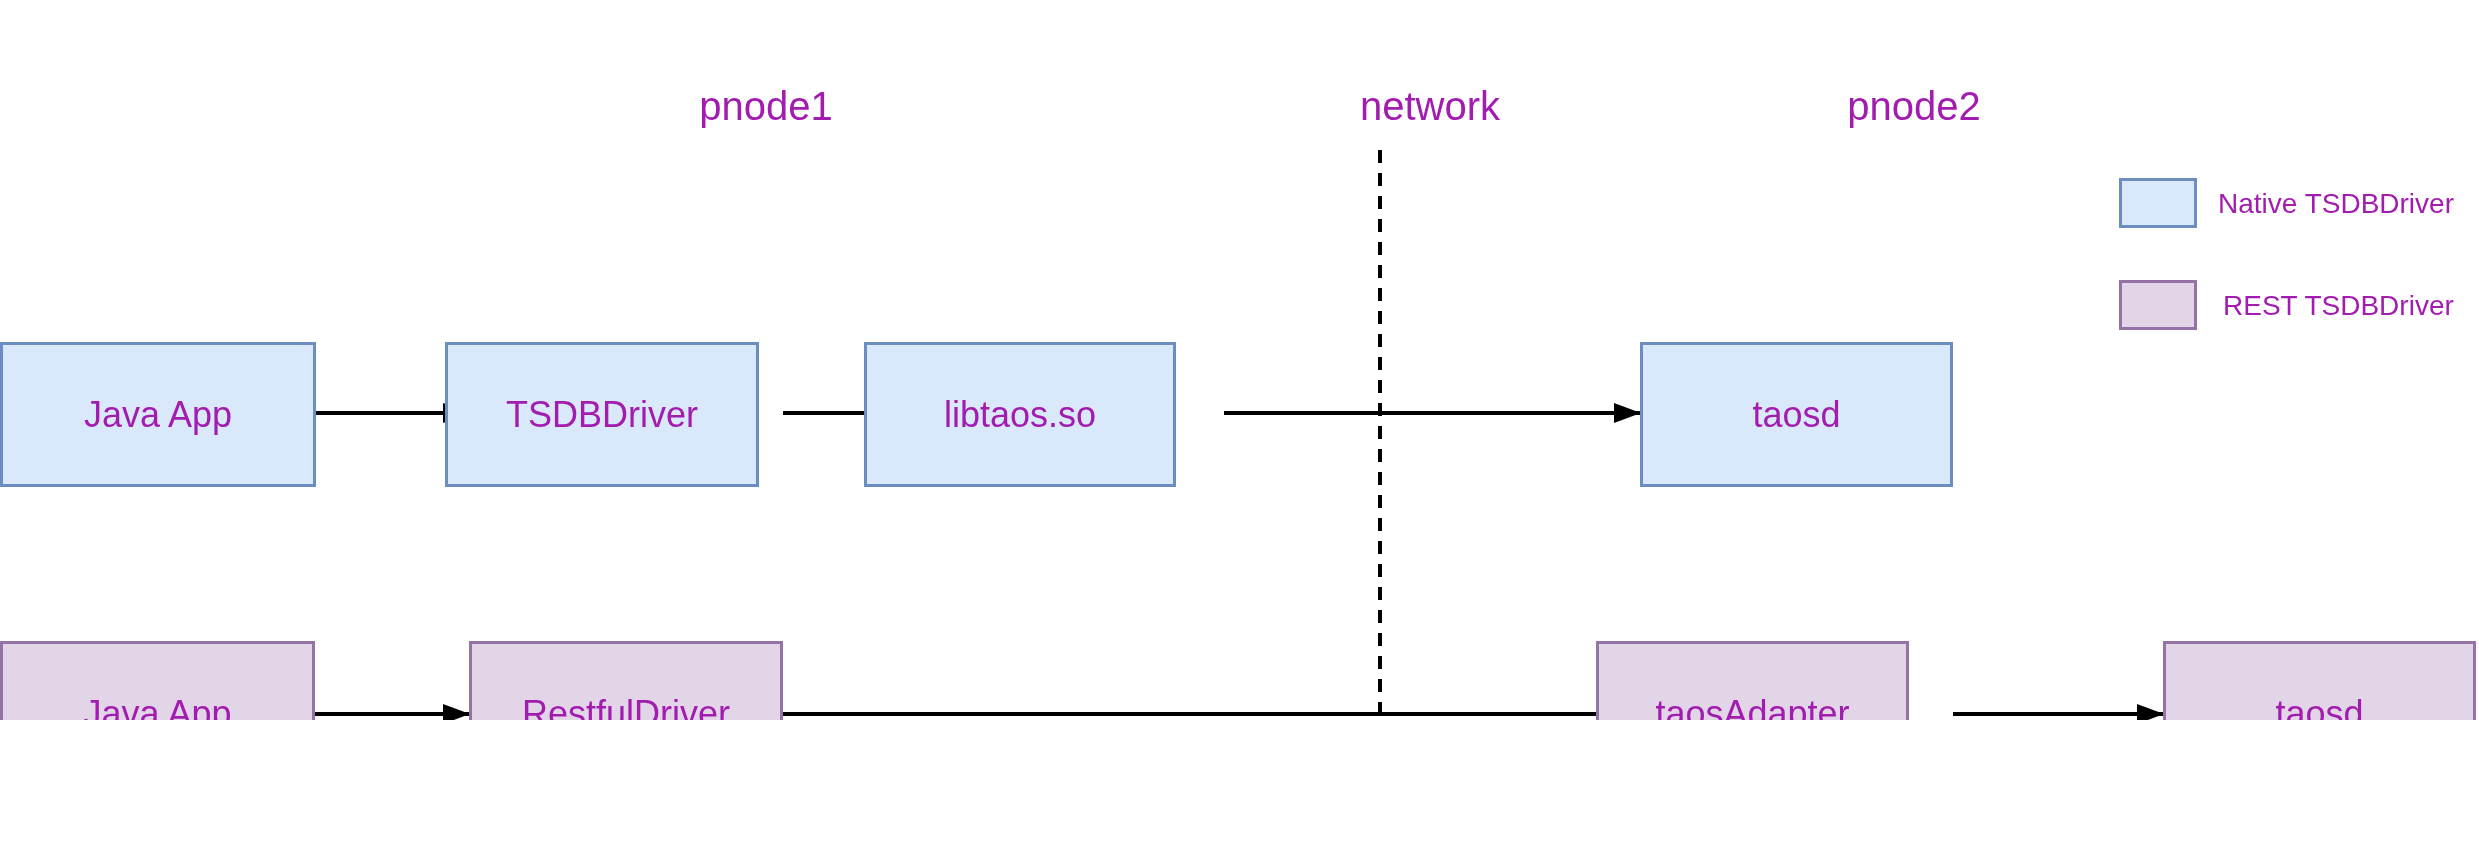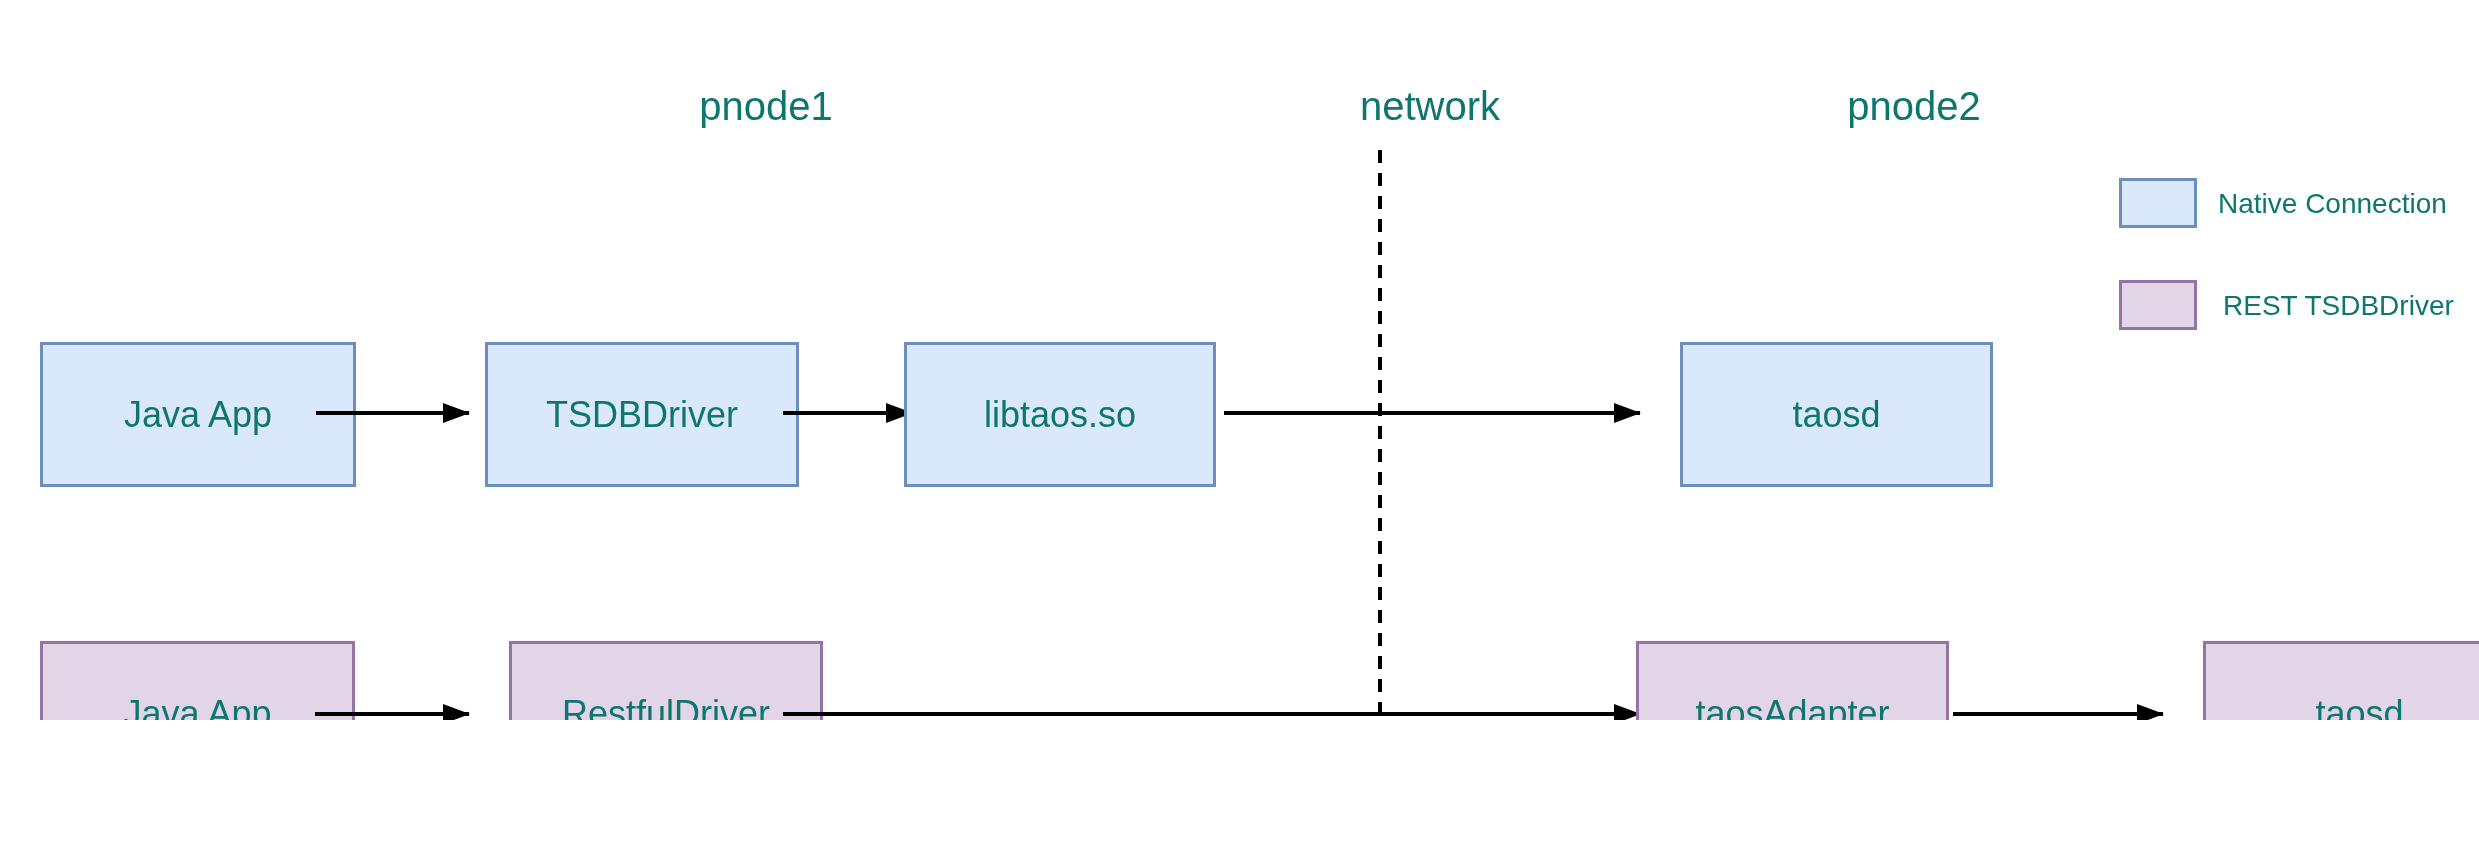--- a/index.html
+++ b/index.html
@@ -2,41 +2,40 @@
 <html><head>
 <meta charset="utf-8">
 <style>
   html, body { margin: 0; padding: 0; background: #ffffff; }
   .canvas {
     position: relative;
     width: 2479px;
     height: 720px;
     background: #ffffff;
     font-family: "Liberation Sans", sans-serif;
-    color: #0f766e;
+    color: #a21caf;
     overflow: hidden;
   }
   .region-label {
     position: absolute;
     top: 84px;
     transform: translateX(-50%);
     font-size: 40px;
     line-height: 1.1;
     white-space: nowrap;
   }
   .node {
     position: absolute;
     box-sizing: border-box;
     border: 3px solid;
     display: flex;
     align-items: center;
     justify-content: center;
     font-size: 36px;
     white-space: nowrap;
-    margin-left: 40px;
   }
   .node.native { background: #dae8fc; border-color: #6c8ebf; }
   .node.rest   { background: #e1d5e7; border-color: #9673a6; }
   .row-top .node    { top: 342px; height: 145px; }
   .row-bottom .node { top: 641px; height: 145px; }
   .arrow {
     position: absolute;
     height: 4px;
     background: #000000;
   }
@@ -106,18 +105,18 @@
     <div class="arrow" style="left:315px;width:154px"></div>
     <div class="node rest" style="left:469px;width:314px">RestfulDriver</div>
     <div class="arrow" style="left:783px;width:857px"></div>
     <div class="node rest" style="left:1596px;width:313px">taosAdapter</div>
     <div class="arrow" style="left:1953px;width:210px"></div>
     <div class="node rest" style="left:2163px;width:313px">taosd</div>
   </div>
 
   <div>
     <div class="legend-swatch native"></div>
-    <div class="legend-label native">Native Connection</div>
+    <div class="legend-label native">Native TSDBDriver</div>
     <div class="legend-swatch rest"></div>
     <div class="legend-label rest">REST TSDBDriver</div>
   </div>
 
 </div>
 
 </body></html>

